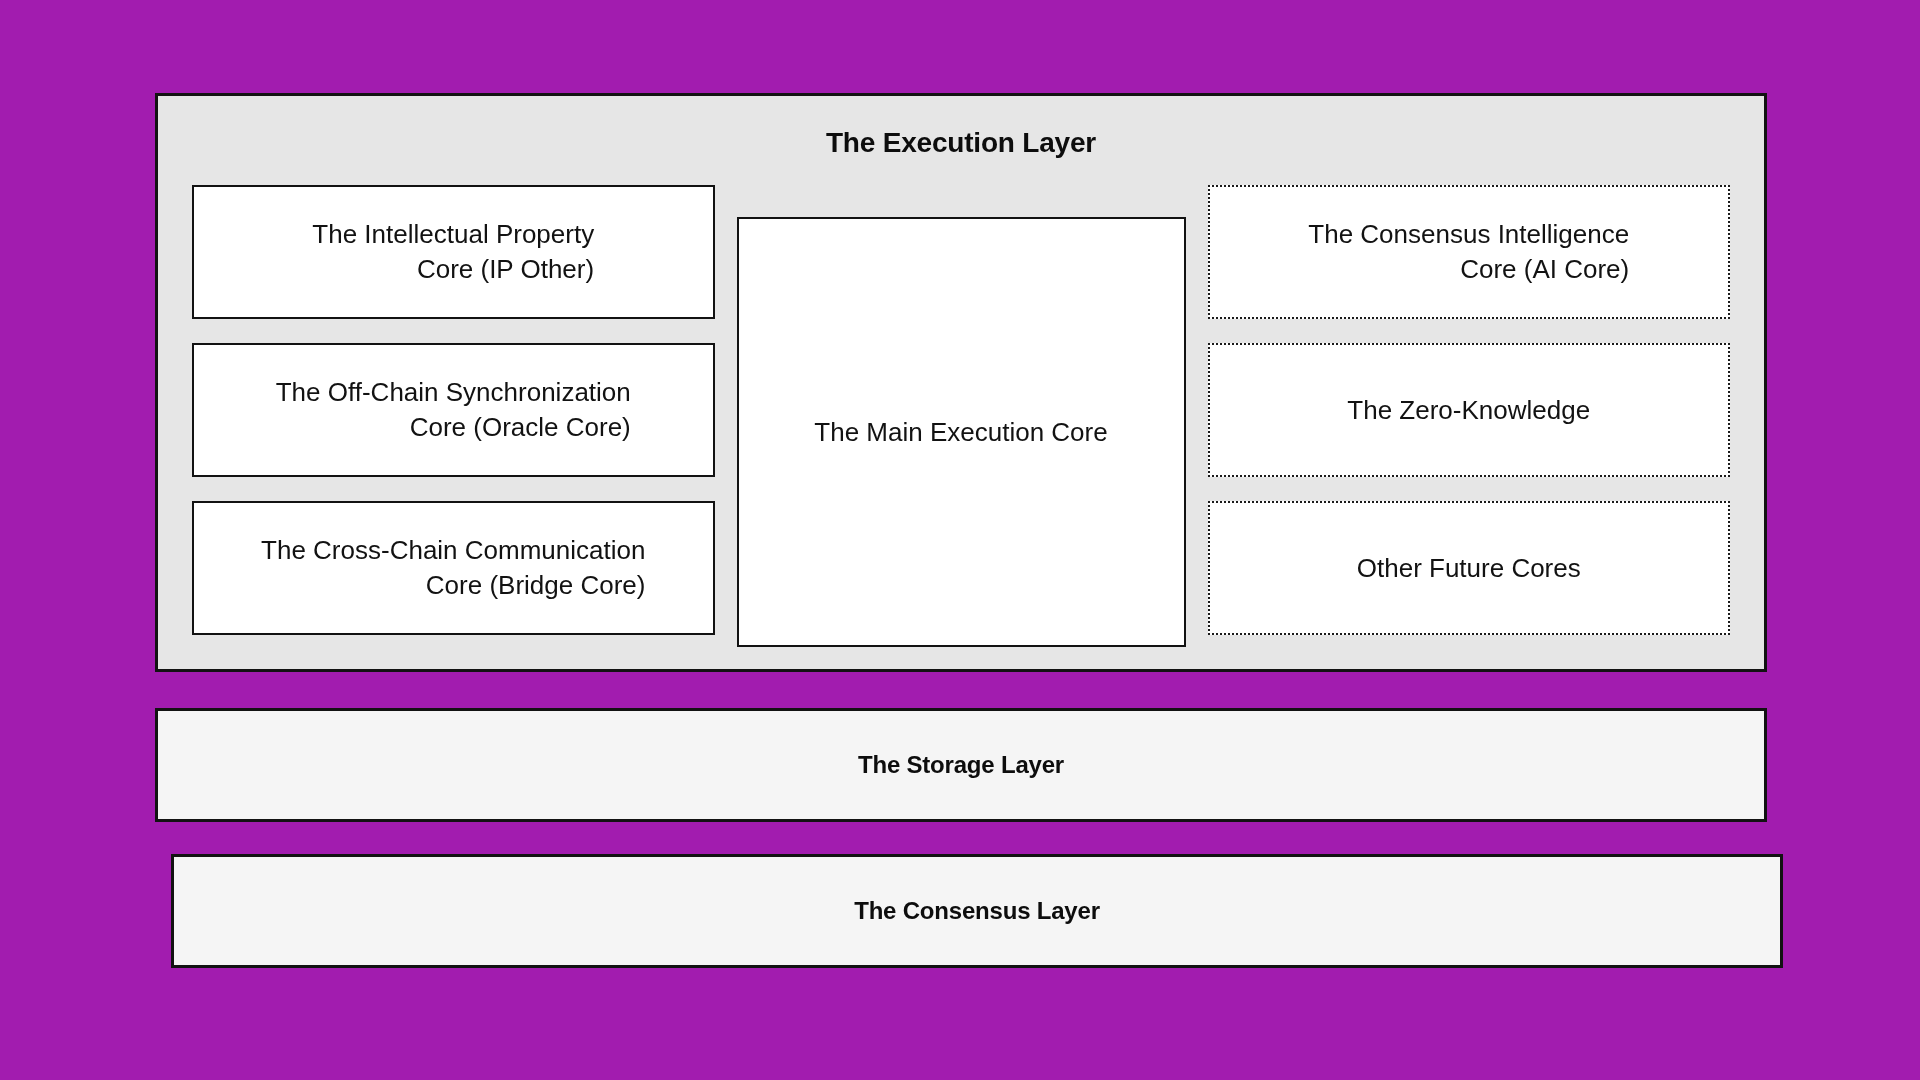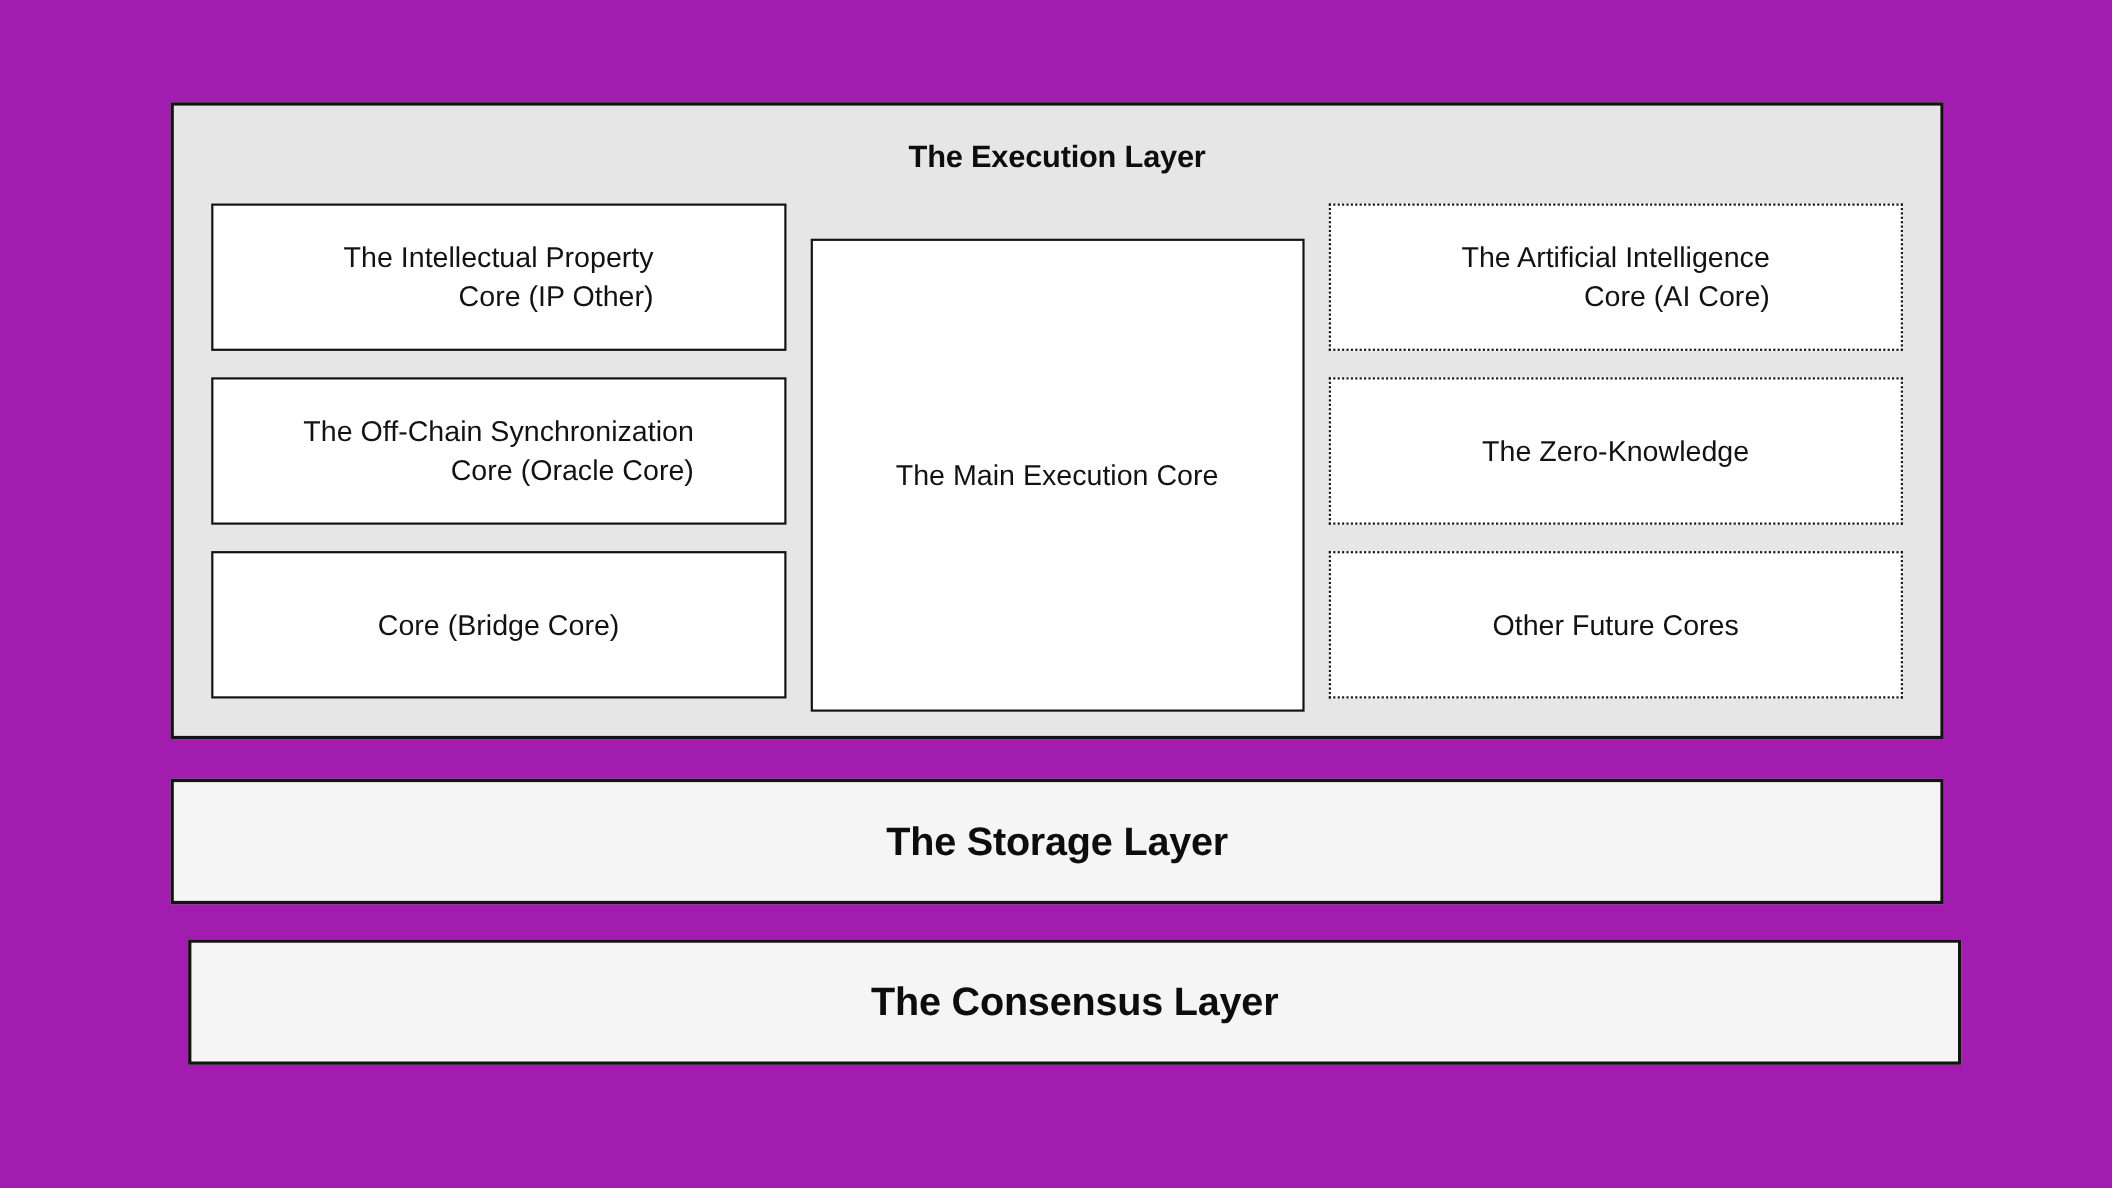--- a/index.html
+++ b/index.html
@@ -108,21 +108,21 @@
   .flat-layer {
     background: #f5f5f5;
     height: 114px;
     display: flex;
     align-items: center;
     justify-content: center;
     margin-bottom: 32px;
   }
 
   .flat-layer .layer-title {
-    font-size: 36px;
+    font-size: 24px;
   }
 
   .flat-layer:last-child { margin-bottom: 0; margin-left: 16px; }
 </style>
 </head>
 <body>
 
 <div id="stage">
   <div class="diagram">
 
@@ -142,39 +142,40 @@
 
           <div class="core-box core-solid core-left">
             <div>
               <span class="line">The Off-Chain Synchronization</span>
               <span class="line">Core (Oracle Core)</span>
             </div>
           </div>
 
           <div class="core-box core-solid core-left">
             <div>
+              <span class="line">The Cross-Chain Communication</span>
               <span class="line">Core (Bridge Core)</span>
             </div>
           </div>
 
         </div>
 
         <div class="col col-mid">
           <div class="core-box core-solid core-main">
             <div>
               <span class="line">The Main Execution Core</span>
             </div>
           </div>
         </div>
 
         <div class="col col-right">
 
           <div class="core-box core-dotted core-right">
             <div>
-              <span class="line">The Artificial Intelligence</span>
+              <span class="line">The Consensus Intelligence</span>
               <span class="line">Core (AI Core)</span>
             </div>
           </div>
 
           <div class="core-box core-dotted core-right">
             <div>
               <span class="line">The Zero-Knowledge</span>
             </div>
           </div>
 

